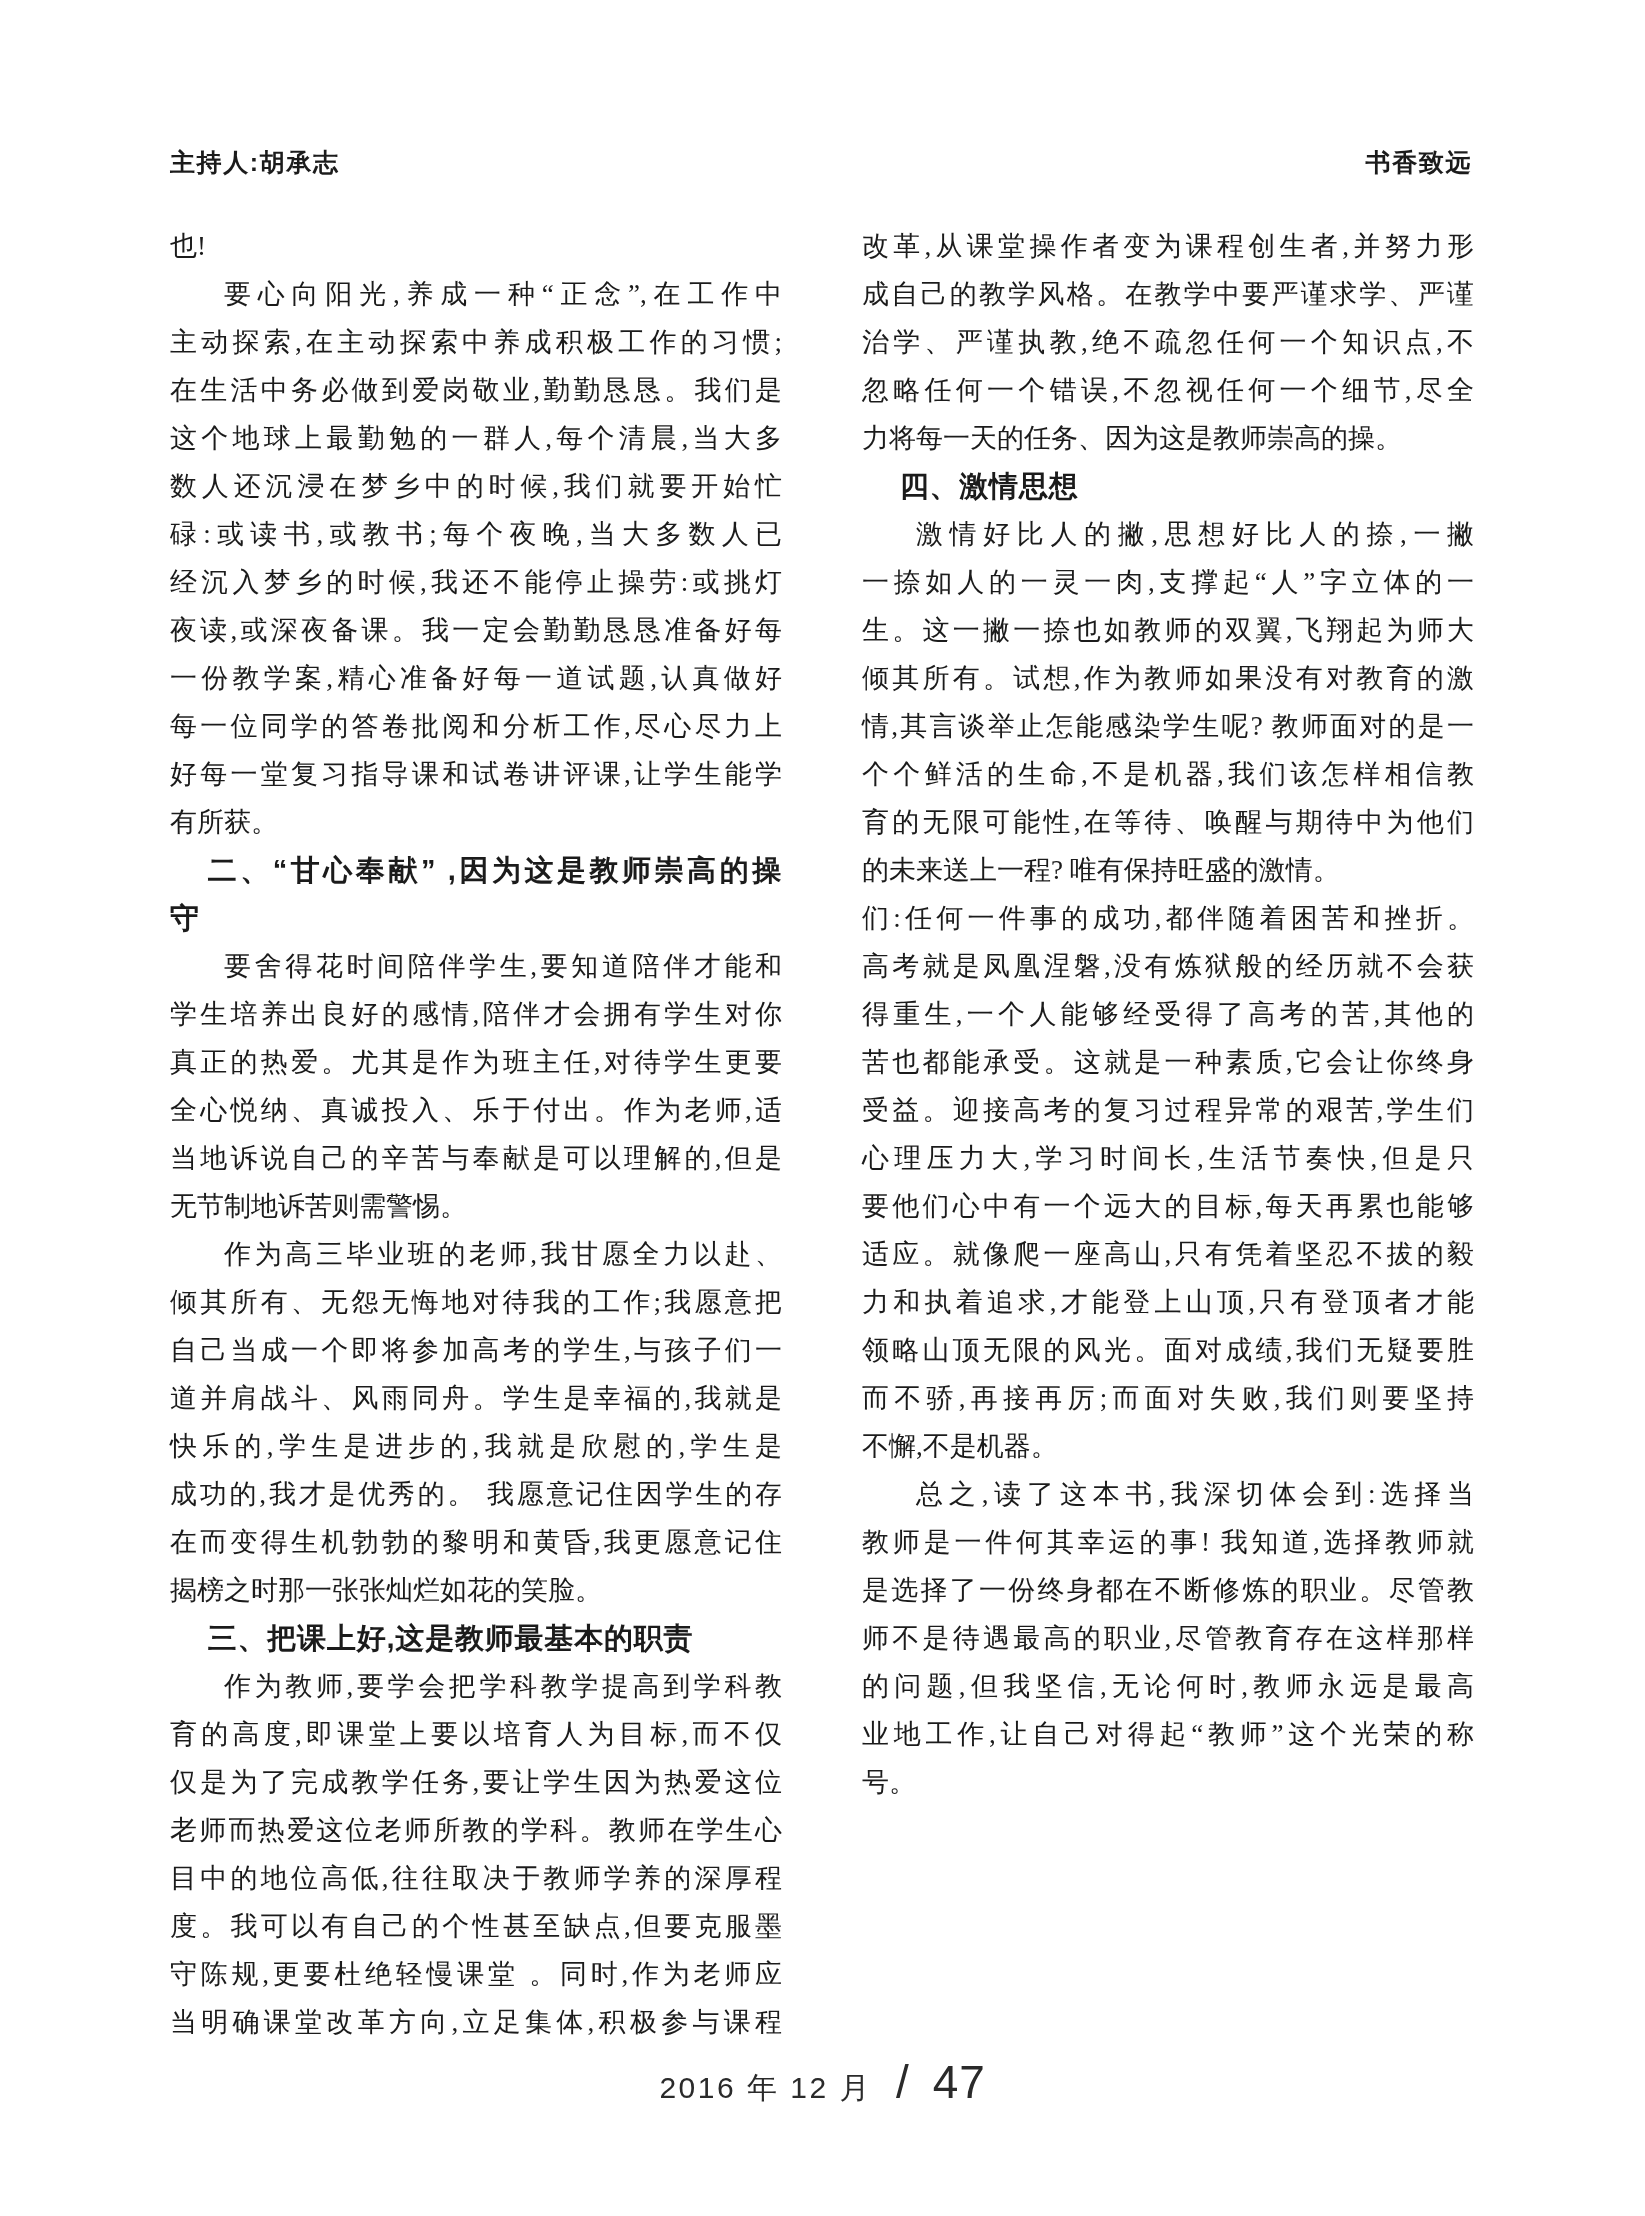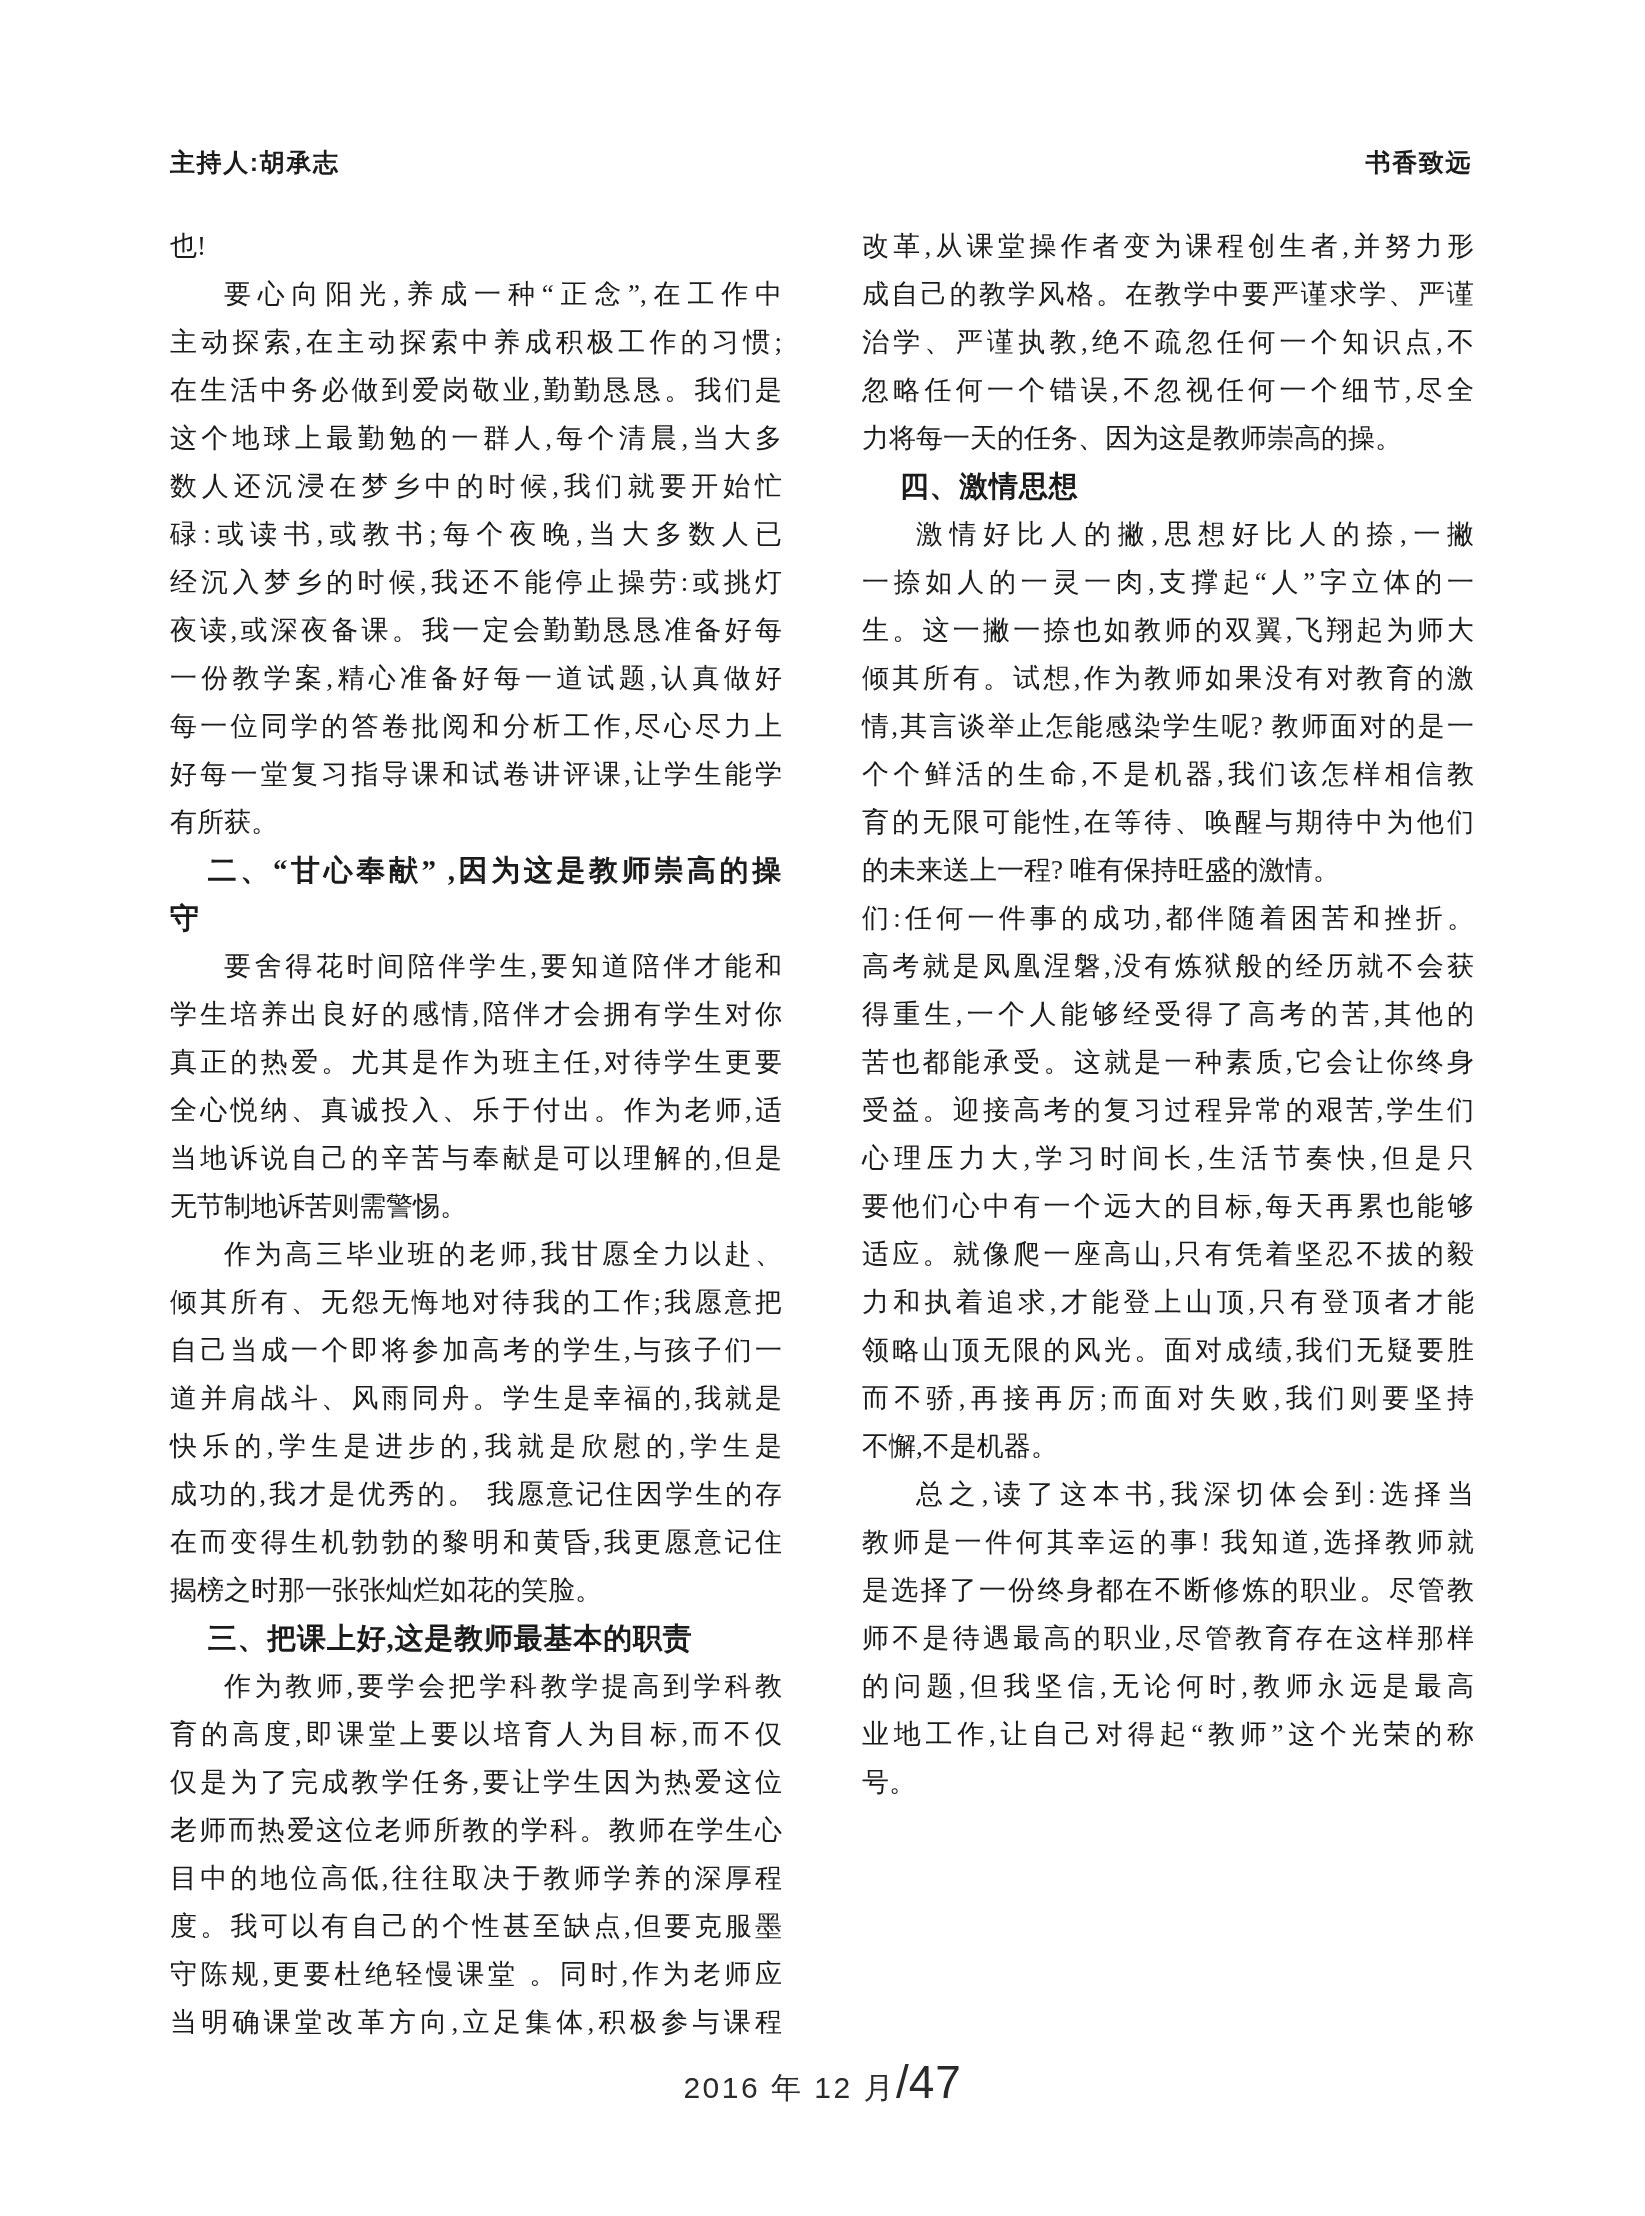--- a/index.html
+++ b/index.html
@@ -42,34 +42,34 @@
     white-space: pre;
     text-align: left;
     overflow: visible;
   }
   .line.fill {
     white-space: normal;
     text-align: justify;
     text-align-last: justify;
   }
   .line.head {
-    font-family: Liberation Serif, serif;
+    font-family: Liberation Sans, sans-serif;
     font-weight: bold;
     font-size: 29px;
     letter-spacing: 0.8px;
   }
   .footer {
     position: absolute;
     left: 0;
     right: 0;
     top: 2055px;
     display: flex;
     justify-content: center;
     align-items: baseline;
-    gap: 0;
+    gap: 24px;
     color: #2a2a2a;
     font-family: "Liberation Sans", sans-serif;
   }
   .footer .date { font-size: 30px; font-weight: 400; letter-spacing: 2.5px; }
   .footer .slash { font-size: 46px; font-weight: 300; }
   .footer .pageno { font-size: 46px; font-weight: 300; letter-spacing: 0.8px; }
 </style>
 </head>
 <body>
 

